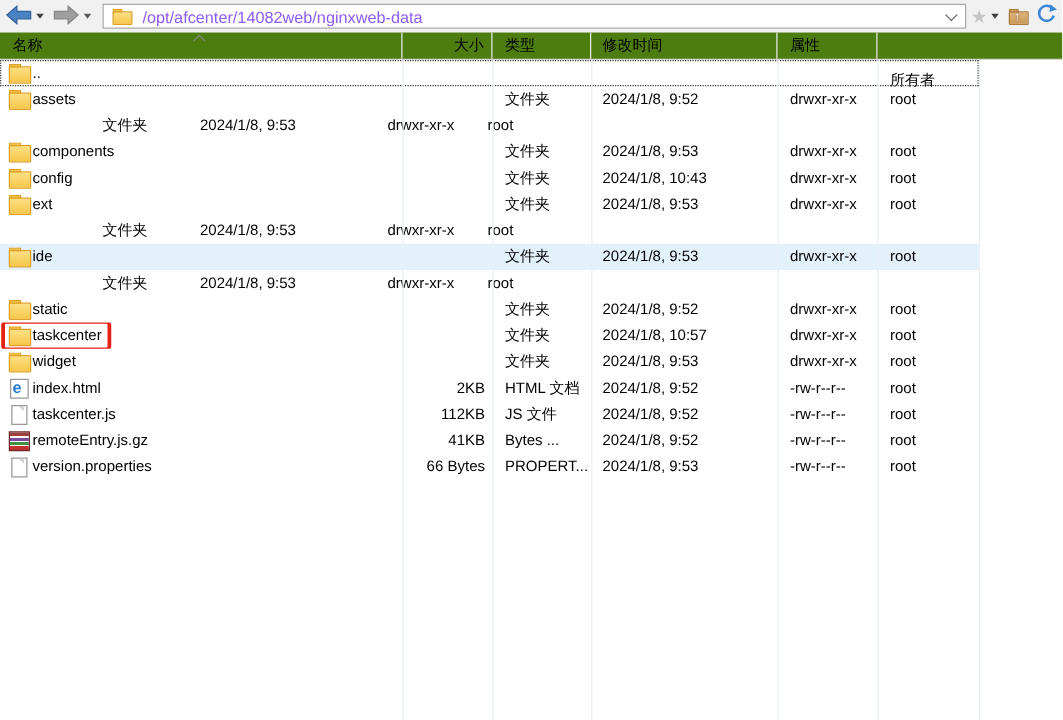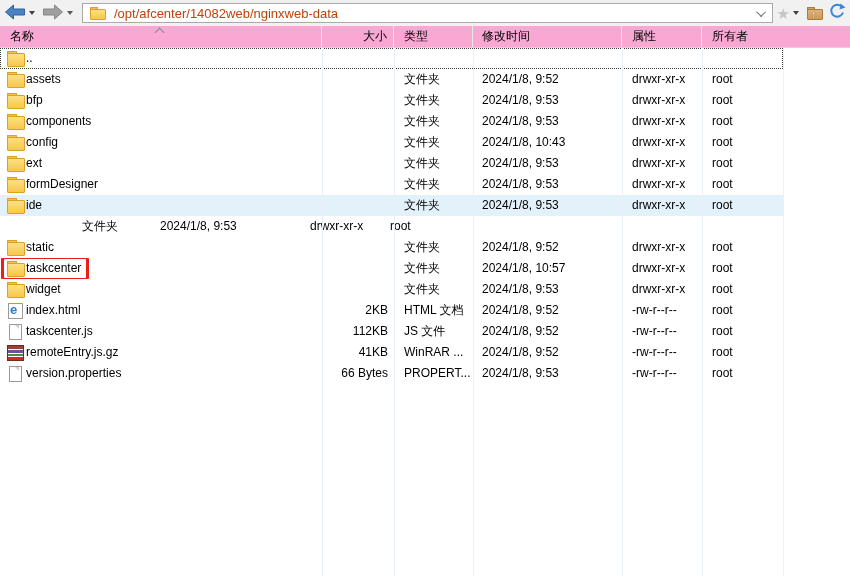--- a/index.html
+++ b/index.html
@@ -11,41 +11,41 @@
   
   .toolbar { position: absolute; top: 0; left: 0; right: 0; height: 26px;
              background: #f1f1f1; display: flex; align-items: center; }
   .tb-btn { display: flex; align-items: center; justify-content: center; height: 22px; cursor: default; }
   .tri { width: 0; height: 0; border-left: 3px solid transparent; border-right: 3px solid transparent;
          border-top: 4px solid #3f3f3f; margin: 0 3px; }
   .tri.dim { border-top-color: #5a5a5a; }
 
   .addressbar { flex: 1; height: 20px; margin: 0 4px 0 6px; background: #fff;
                 border: 1px solid #a9a9a9; display: flex; align-items: center; padding: 0 6px; }
-  .addr-path { margin-left: 7px; font-size: 13px; color: #c2410c; white-space: nowrap; overflow: hidden; }
+  .addr-path { margin-left: 7px; font-size: 13px; color: #8b5cf6; white-space: nowrap; overflow: hidden; }
   .chevron-down { margin-left: auto; width: 7px; height: 7px; border-left: 1px solid #666;
                   border-bottom: 1px solid #666; transform: rotate(-45deg) translateY(-2px); }
 
   .star-glyph { font-size: 15px; color: #c6c6c6; line-height: 1; }
 
   .mini-folder { position: relative; width: 18px; height: 15px; display: inline-block; }
   .mini-folder .tab { position: absolute; left: 1px; top: 1px; width: 8px; height: 4px;
                       background: #efc04a; border: 1px solid #dfa125; border-bottom: none; border-radius: 1px 1px 0 0; }
   .mini-folder .body { position: absolute; left: 1px; top: 3px; width: 16px; height: 11px;
                        background: linear-gradient(#fde084, #f6c74b); border: 1px solid #dfa125; border-radius: 1px; }
   .mini-folder.tan .tab { background: #cfa065; border-color: #ab7b3e; }
   .mini-folder.tan .body { background: linear-gradient(#ddb27c, #cc9a58); border-color: #ab7b3e; }
   .up-glyph { position: absolute; left: 5px; top: 2px; font-size: 11px; font-weight: bold; color: #fff;
               text-shadow: 0 0 1px #7d5322, 0 0 1px #7d5322; }
 
   
   .header { position: absolute; top: 26px; left: 0; width: 850px; height: 22px;
-            background: #f9a8d4; border-bottom: 1px solid #d8d8d8; display: flex; }
+            background: #4d7c0f; border-bottom: 1px solid #d8d8d8; display: flex; }
   .hcell { display: flex; align-items: center; border-right: 1px solid #e8e8e8; height: 100%; }
-  .hcell:last-child { border-right: none; }
+  .hcell:last-child { border-right: none; margin-top: 28px; }
   .sort-caret { position: absolute; left: 156px; top: 29px; width: 7px; height: 7px;
                 border-left: 1px solid #888; border-top: 1px solid #888; transform: rotate(45deg); }
 
   
   .c-name     { width: 322px; padding-left: 6px; display: flex; align-items: center; }
   .c-size     { width: 72px;  text-align: right; padding-right: 6px; }
   .c-type     { width: 79px;  padding-left: 10px; }
   .c-modified { width: 149px; padding-left: 9px; align-items: center; }
   .c-attrs    { width: 80px;  padding-left: 10px; }
   .c-owner    { width: 81px;  padding-left: 10px; }
@@ -189,26 +189,20 @@
         <span class="fname">assets</span>
       </span>
     </div>
     <div class="cell c-size"></div>
     <div class="cell c-type">文件夹</div>
     <div class="cell c-modified">2024/1/8, 9:52</div>
     <div class="cell c-attrs">drwxr-xr-x</div>
     <div class="cell c-owner">root</div>
   </div>
       <div class="row">
-    <div class="cell c-name">
-      <span class="name-inner">
-        <span class="icon icon-folder"></span>
-        <span class="fname">bfp</span>
-      </span>
-    </div>
     <div class="cell c-size"></div>
     <div class="cell c-type">文件夹</div>
     <div class="cell c-modified">2024/1/8, 9:53</div>
     <div class="cell c-attrs">drwxr-xr-x</div>
     <div class="cell c-owner">root</div>
   </div>
       <div class="row">
     <div class="cell c-name">
       <span class="name-inner">
         <span class="icon icon-folder"></span>
@@ -241,26 +235,20 @@
         <span class="fname">ext</span>
       </span>
     </div>
     <div class="cell c-size"></div>
     <div class="cell c-type">文件夹</div>
     <div class="cell c-modified">2024/1/8, 9:53</div>
     <div class="cell c-attrs">drwxr-xr-x</div>
     <div class="cell c-owner">root</div>
   </div>
       <div class="row">
-    <div class="cell c-name">
-      <span class="name-inner">
-        <span class="icon icon-folder"></span>
-        <span class="fname">formDesigner</span>
-      </span>
-    </div>
     <div class="cell c-size"></div>
     <div class="cell c-type">文件夹</div>
     <div class="cell c-modified">2024/1/8, 9:53</div>
     <div class="cell c-attrs">drwxr-xr-x</div>
     <div class="cell c-owner">root</div>
   </div>
       <div class="row highlighted">
     <div class="cell c-name">
       <span class="name-inner">
         <span class="icon icon-folder"></span>
@@ -346,21 +334,21 @@
     <div class="cell c-owner">root</div>
   </div>
       <div class="row">
     <div class="cell c-name">
       <span class="name-inner">
         <span class="icon icon-winrar"></span>
         <span class="fname">remoteEntry.js.gz</span>
       </span>
     </div>
     <div class="cell c-size">41KB</div>
-    <div class="cell c-type">WinRAR ...</div>
+    <div class="cell c-type">Bytes ...</div>
     <div class="cell c-modified">2024/1/8, 9:52</div>
     <div class="cell c-attrs">-rw-r--r--</div>
     <div class="cell c-owner">root</div>
   </div>
       <div class="row">
     <div class="cell c-name">
       <span class="name-inner">
         <span class="icon icon-file"></span>
         <span class="fname">version.properties</span>
       </span>

